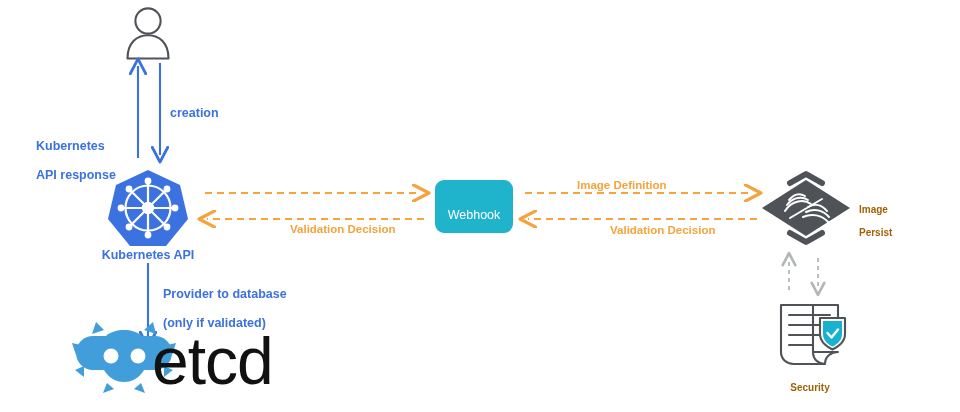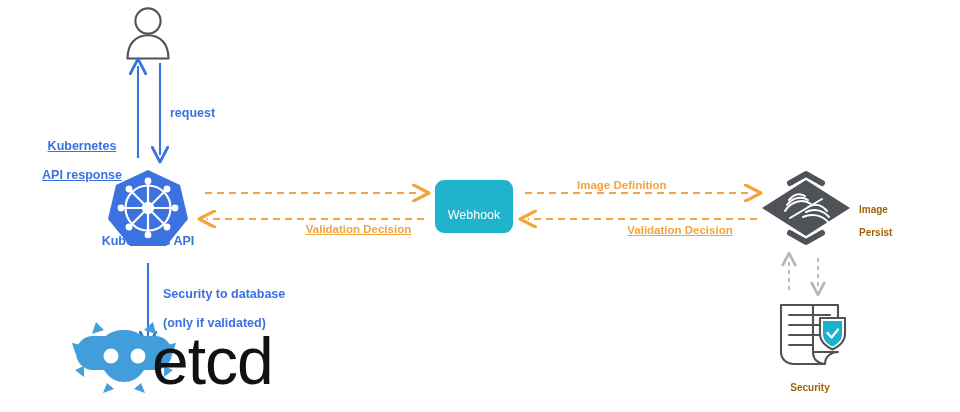--- a/index.html
+++ b/index.html
@@ -23,21 +23,21 @@
   .lbl {
     position: absolute;
     font-family: "Liberation Sans", sans-serif;
     font-weight: bold;
     line-height: 1.18;
     white-space: pre-line;
   }
   .lbl-blue  { color: #3b72e0; font-size: 12.5px; }
   .lbl-orange{ color: #f5a33c; font-size: 11.5px; }
   .lbl-cyan  { color: #a16207; font-size: 10px; }
-  .t-right { text-align: center; text-decoration: underline; }
+  .t-right { text-align: left; }
   .t-center{ text-align: center; }
   .t-left  { text-align: left; }
   svg { display: block; overflow: visible; }
 </style>
 </head>
 <body>
 
 <svg id="canvas" viewBox="0 0 960 412" xmlns="http://www.w3.org/2000/svg">
   <defs>
     <marker id="arrowBlue" markerWidth="9" markerHeight="9" refX="4.2" refY="4.5" orient="auto" markerUnits="strokeWidth">
@@ -173,29 +173,29 @@
 
     <circle cx="111" cy="356" r="7.5" fill="#ffffff"></circle>
     <circle cx="138" cy="356" r="7.5" fill="#ffffff"></circle>
 
     <text x="152" y="384" font-family="'Liberation Sans', sans-serif" font-size="66" fill="#111111" letter-spacing="-1">etcd</text>
   </g>
 </svg>
 
 <div class="lbl lbl-blue t-left" style="left:170px; top:62px; width:140px;">
   <br>
-  <span>request</span>
+  <span>creation</span>
 </div>
 
 <div class="lbl lbl-blue t-right" style="left:36px; top:124px; width:92px;">
   <span>Kubernetes</span><br>
   <span>API response</span>
 </div>
 
-<div class="lbl lbl-blue t-center" style="left:88px; top:234px; width:120px;">Kubernetes API</div>
+<div class="lbl lbl-blue t-center" style="left:88px; top:248px; width:120px;">Kubernetes API</div>
 
 <div class="lbl lbl-orange t-right" style="left:290px; top:223px; width:137px;">Validation Decision</div>
 
 <div class="lbl t-center" style="left:435px; top:191px; width:78px; color:#ffffff; font-size:12.5px; font-weight:normal; line-height:1.3;">
   <span>Webhook</span><br>
   <span>Provider</span>
 </div>
 
 <div class="lbl lbl-orange t-left" style="left:529px; top:179px; width:160px;padding-left:48px;">Image Definition</div>
 
@@ -205,15 +205,15 @@
   <span>Image</span><br>
   <span>Persist</span>
 </div>
 
 <div class="lbl lbl-cyan t-center" style="left:750px; top:370px; width:120px;">
   <span>Security</span><br>
   
 </div>
 
 <div class="lbl lbl-blue t-left" style="left:163px; top:272px; width:170px;">
-  <span>Security to database</span><br>
+  <span>Provider to database</span><br>
   <span>(only if validated)</span>
 </div>
 
 </body></html>

